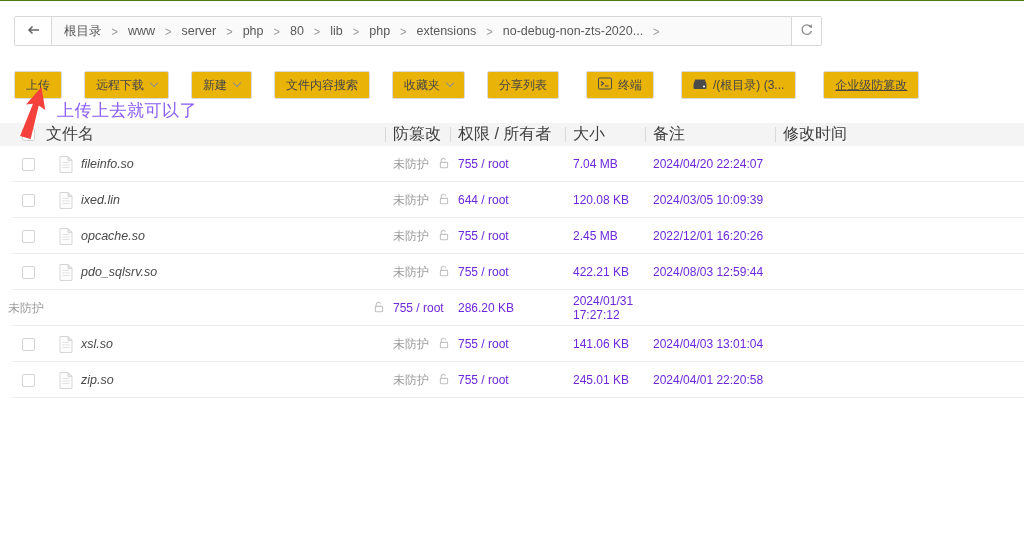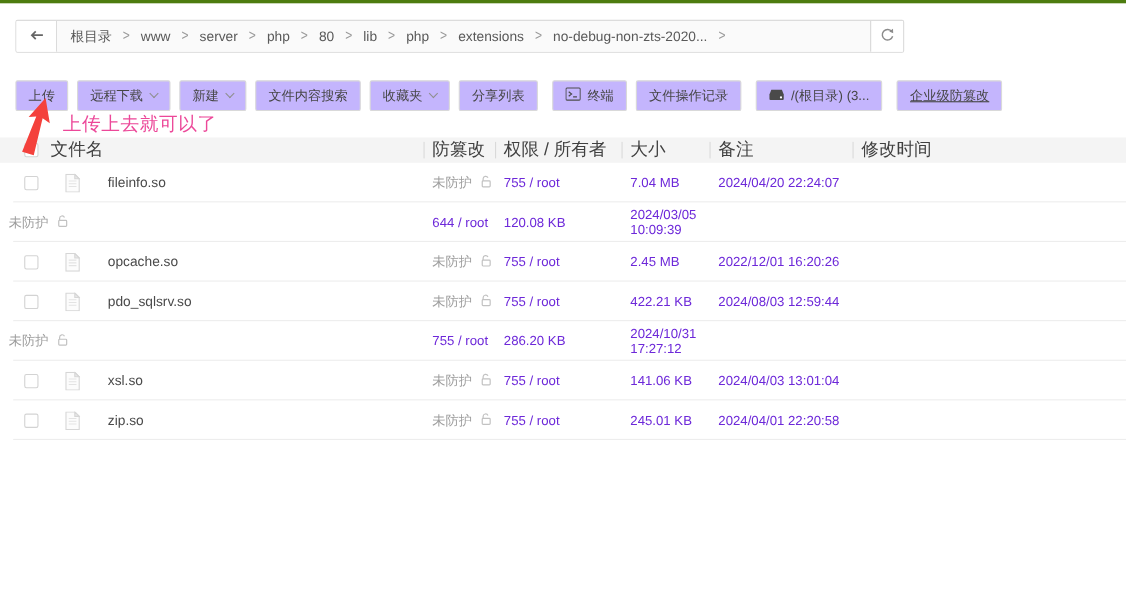--- a/index.html
+++ b/index.html
@@ -1,61 +1,61 @@
 <!DOCTYPE html>
 <html><head>
 <meta charset="utf-8">
 <style>
   * { box-sizing: border-box; }
   html,body { margin:0; padding:0; background:#fff; }
   body { font-family:"Liberation Sans","DejaVu Sans",sans-serif; }
-  .page { position:relative; width:1024px; height:557px; background:#fff; overflow:hidden; border-top:3px solid #4d7c0f; }
+  .page { position:relative; width:1024px; height:557px; background:#fff; overflow:hidden; border-top:1px solid #4d7c0f; }
 
   
   .breadcrumb-bar { position:absolute; left:14px; top:15px; width:808px; height:30px;
     display:flex; border:1px solid #d8d8d8; border-radius:2px; background:#fff; }
   .back-cell { width:37px; flex:0 0 37px; border:none; border-right:1px solid #d8d8d8; background:#fff;
     display:flex; align-items:center; justify-content:center; cursor:pointer; padding:0; }
   .path-cell { flex:1; background:#fafafa; display:flex; align-items:center; padding:0 12px;
     font-size:12.5px; color:#595959; gap:10px; white-space:nowrap; overflow:hidden; }
   .bc-item { cursor:pointer; }
   .bc-sep { color:#9a9a9a; font-size:11px; transform:scaleY(1.2); }
   .refresh-cell { width:30px; flex:0 0 30px; border:none; border-left:1px solid #d8d8d8; background:#fff;
     display:flex; align-items:center; justify-content:center; cursor:pointer; padding:0; }
 
   
   .toolbar { position:absolute; left:14px; top:70px; display:flex; align-items:center; }
-  .tb-btn { height:28px; padding:0 11px; background:#c4b5fd; border:1px solid #d9d9d9; border-radius:2px;
-    font-size:12px; color:#464646; display:inline-flex; align-items:center; gap:6px; margin-right:8px;
+  .tb-btn { height:28px; padding:0 11px; background:#eab308; border:1px solid #d9d9d9; border-radius:2px;
+    font-size:12px; color:#464646; display:inline-flex; align-items:center; gap:6px; margin-right:22px;
     cursor:pointer; font-family:inherit; white-space:nowrap; }
   .tb-btn.gap-l { margin-left:5px; }
   .caret { width:6px; height:6px; border-right:1px solid #8f8f8f; border-bottom:1px solid #8f8f8f;
     transform:rotate(45deg); margin-top:-4px; margin-left:1px; }
   .tb-btn.underlined .lbl { text-decoration:underline; }
 
   
   .annotation-arrow { position:absolute; left:13px; top:84px; z-index:5; }
-  .annotation-text { position:absolute; left:57px; top:98px; color:#ec4899; font-size:17px;
+  .annotation-text { position:absolute; left:57px; top:98px; color:#8b5cf6; font-size:17px;
     letter-spacing:0.5px; z-index:5; }
 
   
   .grid-cols { display:grid; grid-template-columns:385px 65px 115px 80px 130px auto; align-items:center; }
   .table-head { position:absolute; left:0; top:122px; width:1024px; height:23px; background:#f4f4f4;
     font-size:16px; color:#404040; }
   .th { position:relative; padding-left:8px; height:100%; display:flex; align-items:center; }
   .th.sep::before { content:""; position:absolute; left:0; top:4px; bottom:4px; width:1px; background:#d9d9d9; }
   .th-name { padding-left:22px; gap:11px; }
 
   .table-body { position:absolute; left:0; top:145px; width:1024px; }
   .row { height:36px; position:relative; }
   .row::after { content:""; position:absolute; left:12px; right:0; bottom:0; height:1px; background:#ededed; }
   .cell-name { display:flex; align-items:center; padding-left:22px; font-size:12.5px; color:#4a4a4a; }
   .file-icon { margin-left:24px; display:inline-flex; }
-  .fname { margin-left:25px; cursor:pointer; }
-  .cell-tamper { padding-left:8px; font-size:12px; color:#9d9d9d; display:flex; align-items:center; gap:7px; cursor:pointer; }
+  .fname { margin-left:8px; cursor:pointer;font-style:italic; }
+  .cell-tamper { padding-left:8px; font-size:12px; color:#9d9d9d; display:flex; align-items:center; gap:7px; cursor:pointer;justify-content:space-between; }
   .cell-perm, .cell-size, .cell-mtime, .cell-remark { padding-left:8px; font-size:12px; color:#6d28d9; }
 
   .cb { width:13px; height:13px; border:1px solid #d3d3d3; border-radius:2px; background:#fff;
     cursor:pointer; flex:0 0 13px; }
 </style>
 </head>
 <body>
 
 <div class="page">
 
@@ -130,23 +130,20 @@
     <button class="tb-btn gap-l">
       <span>
         <svg width="14" height="13" viewBox="0 0 14 13">
             <rect x="0.5" y="1" width="13" height="11" rx="1" fill="none" stroke="#4c4c4c"></rect>
             <path d="M3 4.5 l2.6 2 L3 8.5" fill="none" stroke="#4c4c4c" stroke-width="1.1"></path>
             <line x1="7" y1="9" x2="10.5" y2="9" stroke="#4c4c4c" stroke-width="1.1"></line>
           </svg>
       </span>
       <span class="lbl">终端</span>
     </button>
-    <button class="tb-btn">
-      <span class="lbl">文件操作记录</span>
-    </button>
     <button class="tb-btn gap-l">
       <span>
         <svg width="14" height="12" viewBox="0 0 14 12">
             <path d="M2.2 1.5 h9.6 l1.7 4.5 v4 a1 1 0 0 1 -1 1 h-11 a1 1 0 0 1 -1 -1 v-4 z" fill="#4a4a4a"></path>
             <circle cx="11" cy="8.6" r="1" fill="#fff"></circle>
           </svg>
       </span>
       <span class="lbl">/(根目录) (3...</span>
     </button>
     <button class="tb-btn gap-l underlined">
@@ -200,20 +197,33 @@
             </svg>
         </span>
       </div>
       <div class="cell-perm">755 / root</div>
       <div class="cell-size">7.04 MB</div>
       <div class="cell-mtime">2024/04/20 22:24:07</div>
       <div class="cell-remark"></div>
     </div>
 
     <div class="row grid-cols">
+      <div class="cell-name">
+        <span class="cb"></span>
+        <span class="file-icon">
+          <svg width="14" height="17" viewBox="0 0 14 17">
+              <path d="M1 0.5 h8 l4 4 v12 h-12 z" fill="#fcfcfc" stroke="#d6d6d6"></path>
+              <path d="M9 0.5 v4 h4 z" fill="#e8e8e8" stroke="#d6d6d6"></path>
+              <line x1="3.5" y1="6.5" x2="10.5" y2="6.5" stroke="#e3e3e3"></line>
+              <line x1="3.5" y1="9" x2="10.5" y2="9" stroke="#e3e3e3"></line>
+              <line x1="3.5" y1="11.5" x2="10.5" y2="11.5" stroke="#e3e3e3"></line>
+            </svg>
+        </span>
+        <span class="fname">ixed.lin</span>
+      </div>
       <div class="cell-tamper">
         <span>未防护</span>
         <span>
           <svg width="12" height="12" viewBox="0 0 12 12">
               <path d="M3.2 5.4 V3.6 a2.3 2.3 0 0 1 4.4 -0.9" fill="none" stroke="#c2c2c2" stroke-width="1.1"></path>
               <rect x="2.4" y="5.4" width="7.2" height="5.4" rx="0.8" fill="none" stroke="#c2c2c2" stroke-width="1.1"></rect>
             </svg>
         </span>
       </div>
       <div class="cell-perm">644 / root</div>
@@ -285,21 +295,21 @@
         <span>未防护</span>
         <span>
           <svg width="12" height="12" viewBox="0 0 12 12">
               <path d="M3.2 5.4 V3.6 a2.3 2.3 0 0 1 4.4 -0.9" fill="none" stroke="#c2c2c2" stroke-width="1.1"></path>
               <rect x="2.4" y="5.4" width="7.2" height="5.4" rx="0.8" fill="none" stroke="#c2c2c2" stroke-width="1.1"></rect>
             </svg>
         </span>
       </div>
       <div class="cell-perm">755 / root</div>
       <div class="cell-size">286.20 KB</div>
-      <div class="cell-mtime">2024/10/31 17:27:12</div>
+      <div class="cell-mtime">2024/01/31 17:27:12</div>
       <div class="cell-remark"></div>
     </div>
 
     <div class="row grid-cols">
       <div class="cell-name">
         <span class="cb"></span>
         <span class="file-icon">
           <svg width="14" height="17" viewBox="0 0 14 17">
               <path d="M1 0.5 h8 l4 4 v12 h-12 z" fill="#fcfcfc" stroke="#d6d6d6"></path>
               <path d="M9 0.5 v4 h4 z" fill="#e8e8e8" stroke="#d6d6d6"></path>

